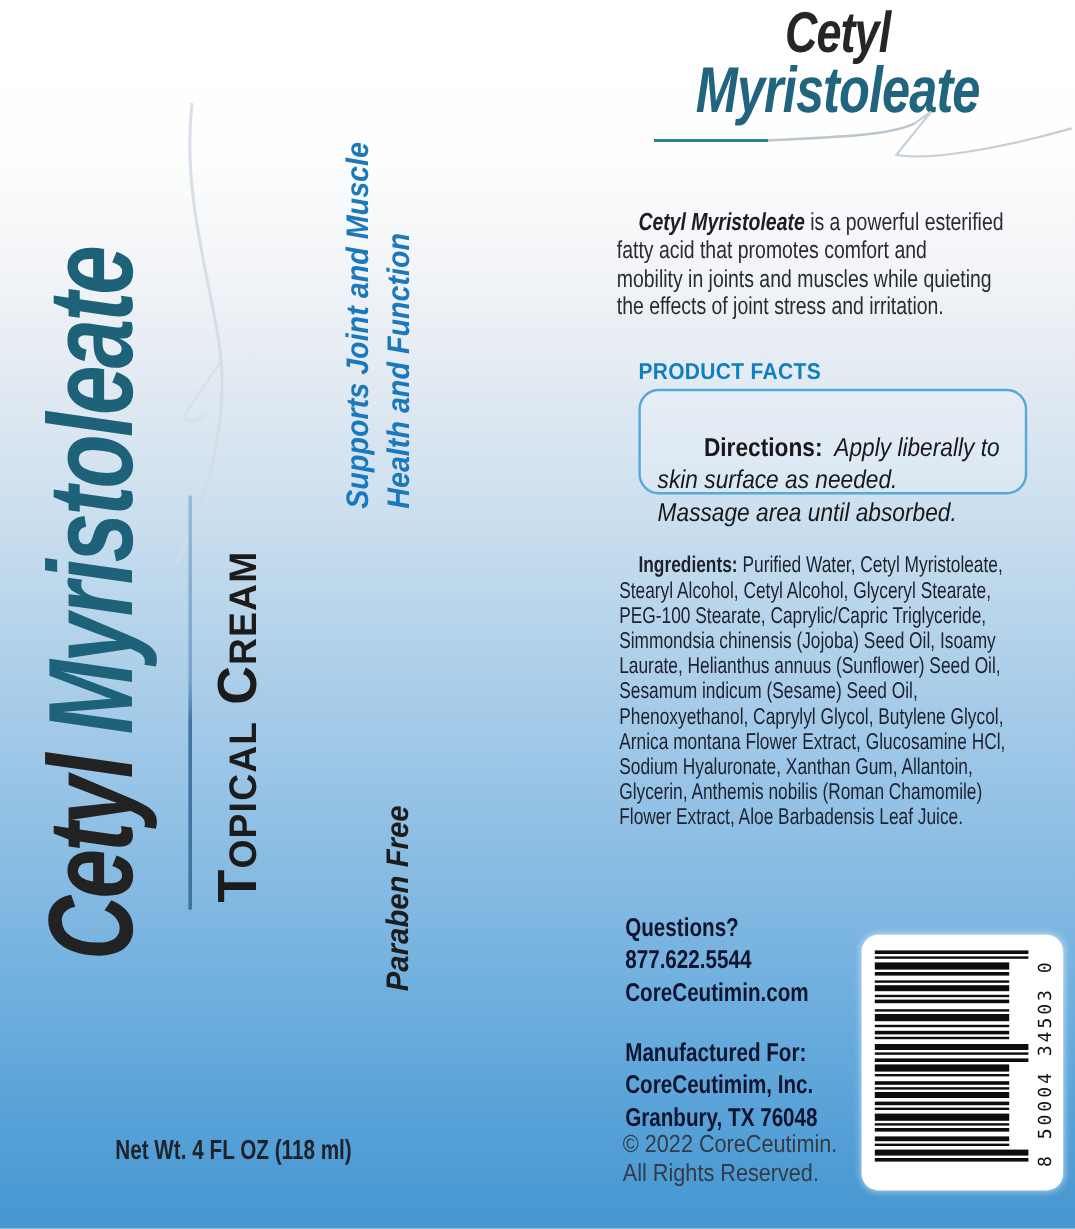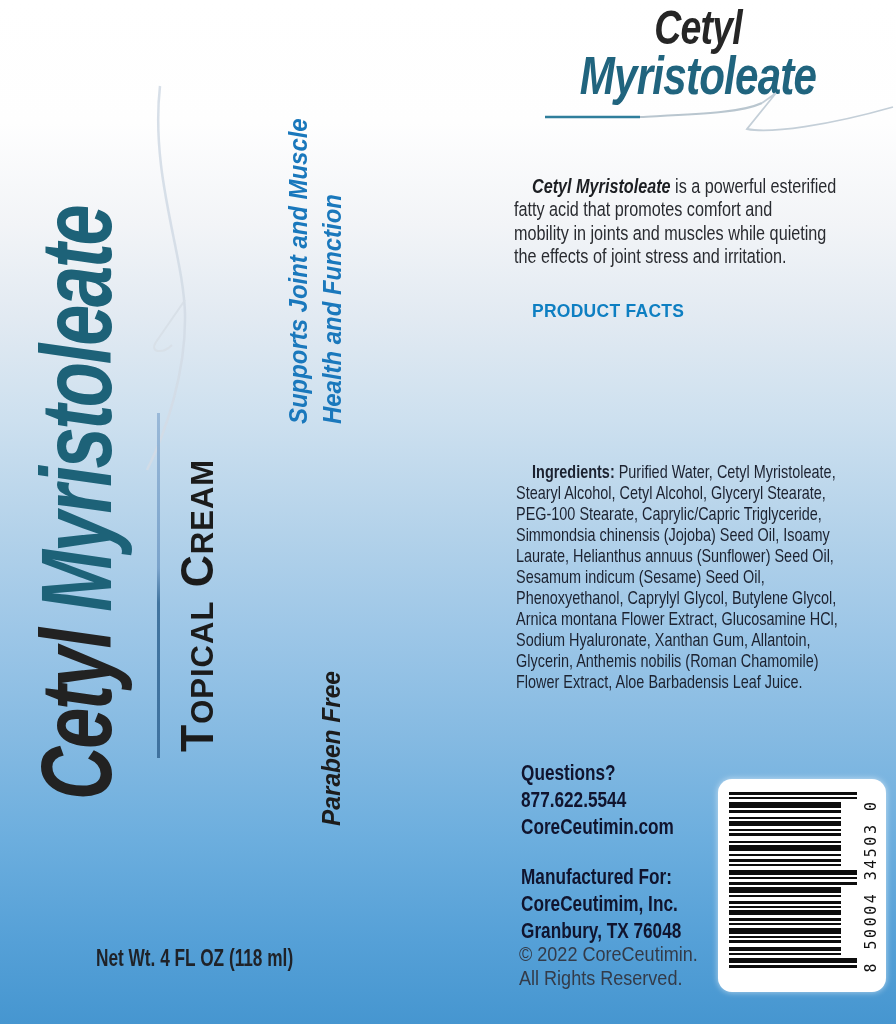--- a/index.html
+++ b/index.html
@@ -159,20 +159,27 @@
 
   <div class="abs description">
     <span class="desc-lead">Cetyl Myristoleate</span><span> is a powerful esterified
 fatty acid that promotes comfort and
 mobility in joints and muscles while quieting
 the effects of joint stress and irritation.</span>
   </div>
 
   <div class="abs pf-heading">PRODUCT FACTS</div>
 
+  <div class="abs directions-box">
+    <div class="directions-text">
+      <span class="dir-label">Directions:</span><span>  Apply liberally to
+skin surface as needed.
+Massage area until absorbed.</span>
+    </div>
+  </div>
 
   <div class="abs ingredients">
     <span class="ingr-label">Ingredients:</span><span> Purified Water, Cetyl Myristoleate,
 Stearyl Alcohol, Cetyl Alcohol, Glyceryl Stearate,
 PEG-100 Stearate, Caprylic/Capric Triglyceride,
 Simmondsia chinensis (Jojoba) Seed Oil, Isoamy
 Laurate, Helianthus annuus (Sunflower) Seed Oil,
 Sesamum indicum (Sesame) Seed Oil,
 Phenoxyethanol, Caprylyl Glycol, Butylene Glycol,
 Arnica montana Flower Extract, Glucosamine HCl,

